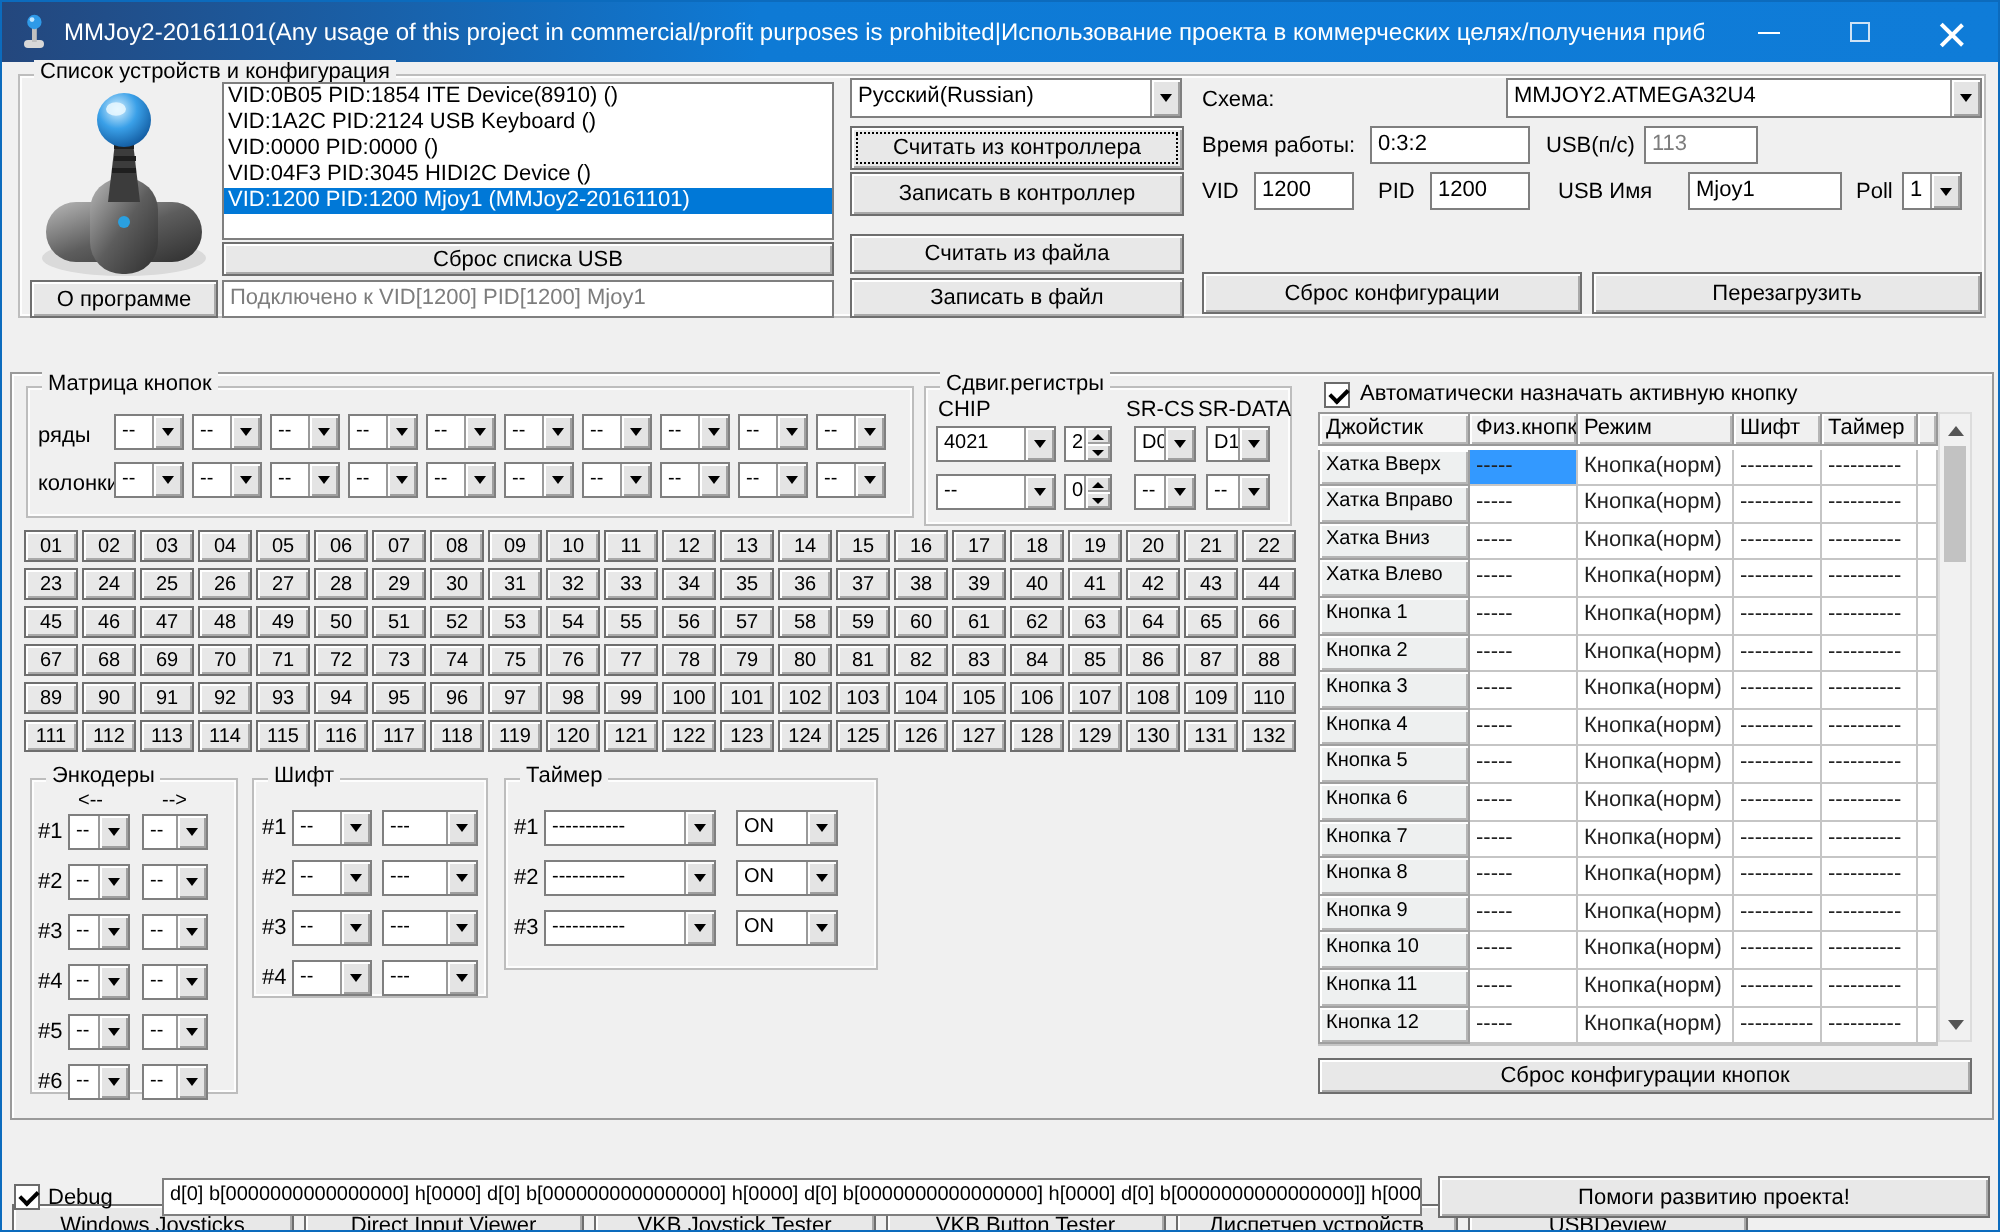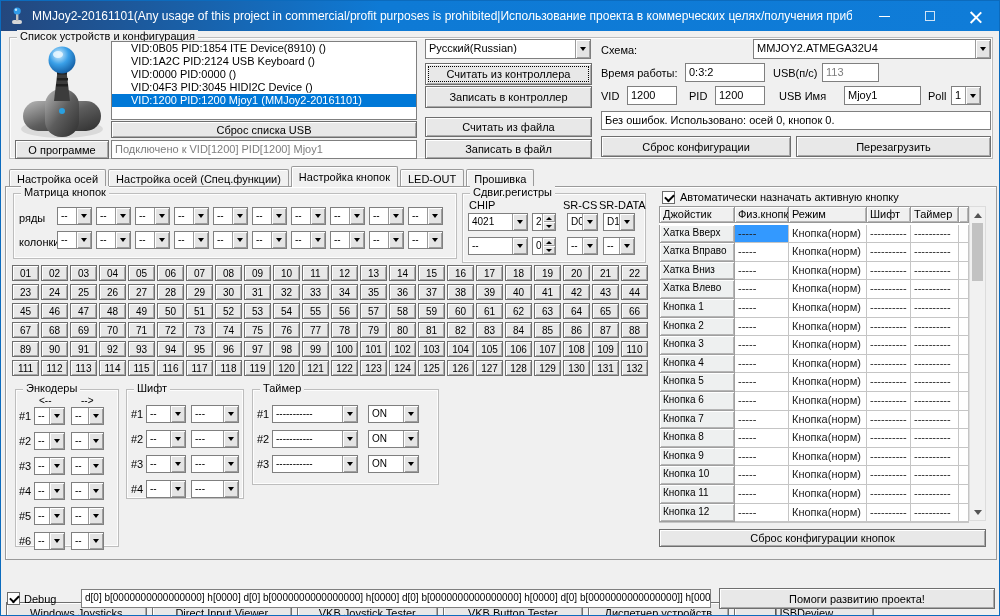--- a/index.html
+++ b/index.html
@@ -28,21 +28,21 @@
   .glabel{position:absolute;top:-8px;left:7px;background:#f0f0f0;padding:0 3px;font-size:11px;white-space:nowrap;}
   .btn{position:absolute;background:#e8e8e8;border:1px solid #6e6e6e;
     box-shadow:inset 1px 1px 0 #ffffff,inset -1px -1px 0 #a9a9a9;
     font-size:11px;display:flex;align-items:center;justify-content:center;
     font-family:"Liberation Sans",sans-serif;cursor:default;white-space:nowrap;overflow:hidden;}
   .btn.focused{outline:1px dotted #000;outline-offset:-4px;}
   .field{position:absolute;background:#fff;border:1px solid #7f7f7f;font-size:11px;
     padding:2px 3px 0 3px;white-space:nowrap;overflow:hidden;}
   .field.gray{color:#7d7d7d;}
   .listbox{position:absolute;background:#fff;border:1px solid #7f7f7f;overflow:hidden;}
-  .lbitem{height:13px;line-height:13px;font-size:11px;padding-left:19px;white-space:nowrap;}
+  .lbitem{height:13px;line-height:13px;font-size:11px;padding-left:2px;white-space:nowrap;}
   .lbitem.sel{background:#0078d7;color:#fff;}
 
   .combo{display:flex;height:18px;background:#fff;border:1px solid #7f7f7f;align-items:stretch;overflow:hidden;}
   .combo.abs{position:absolute;}
   .cval{flex:1;font-size:10px;padding:2px 1px 0 3px;white-space:nowrap;overflow:hidden;}
   .combo.md .cval{font-size:11px;padding-top:2px;}
   .cbtn{width:15px;flex:0 0 15px;background:#e4e4e4;border-left:1px solid #9a9a9a;
     box-shadow:inset 1px 1px 0 #fff,inset -1px -1px 0 #9f9f9f;
     display:flex;align-items:center;justify-content:center;}
   .cbtn::after{content:"";border-left:3px solid transparent;border-right:3px solid transparent;border-top:4px solid #000;}
@@ -204,31 +204,23 @@
   <div class="label" style="left:688px;top:89px">PID</div>
   <div class="field" style="left:714px;top:85px;width:50px;height:19px">1200</div>
   <div class="label" style="left:778px;top:89px">USB Имя</div>
   <div class="field" style="left:843px;top:85px;width:77px;height:19px">Mjoy1</div>
   <div class="label" style="left:927px;top:89px">Poll</div>
   <div class="combo abs" style="left:950px;top:85px;width:30px;height:19px">
     <span class="cval" style="font-size:11px">1</span>
     <span class="cbtn"></span>
   </div>
 
-  <div class="field" style="left:600px;top:110px;width:390px;height:19px">Без ошибок. Использовано: осей  0, кнопок  0.</div>
   <div class="btn" style="left:600px;top:135px;width:190px;height:21px">Сброс конфигурации</div>
   <div class="btn" style="left:795px;top:135px;width:195px;height:21px">Перезагрузить</div>
 
-  <div id="tab-bar">
-      <div class="tab">Настройка осей</div>
-      <div class="tab">Настройка осей (Спец.функции)</div>
-      <div class="tab active">Настройка кнопок</div>
-      <div class="tab">LED-OUT</div>
-      <div class="tab">Прошивка</div>
-    </div>
   <div class="tabpage"></div>
 
   <div class="group" style="left:12px;top:192px;width:444px;height:66px">
     <div class="glabel">Матрица кнопок</div>
   </div>
   <div class="label" style="left:18px;top:211px">ряды</div>
   <div class="combos-row" style="left:56px;top:206px">
       <div class="combo" style="width:35px">
         <span class="cval">--</span>
         <span class="cbtn"></span>

